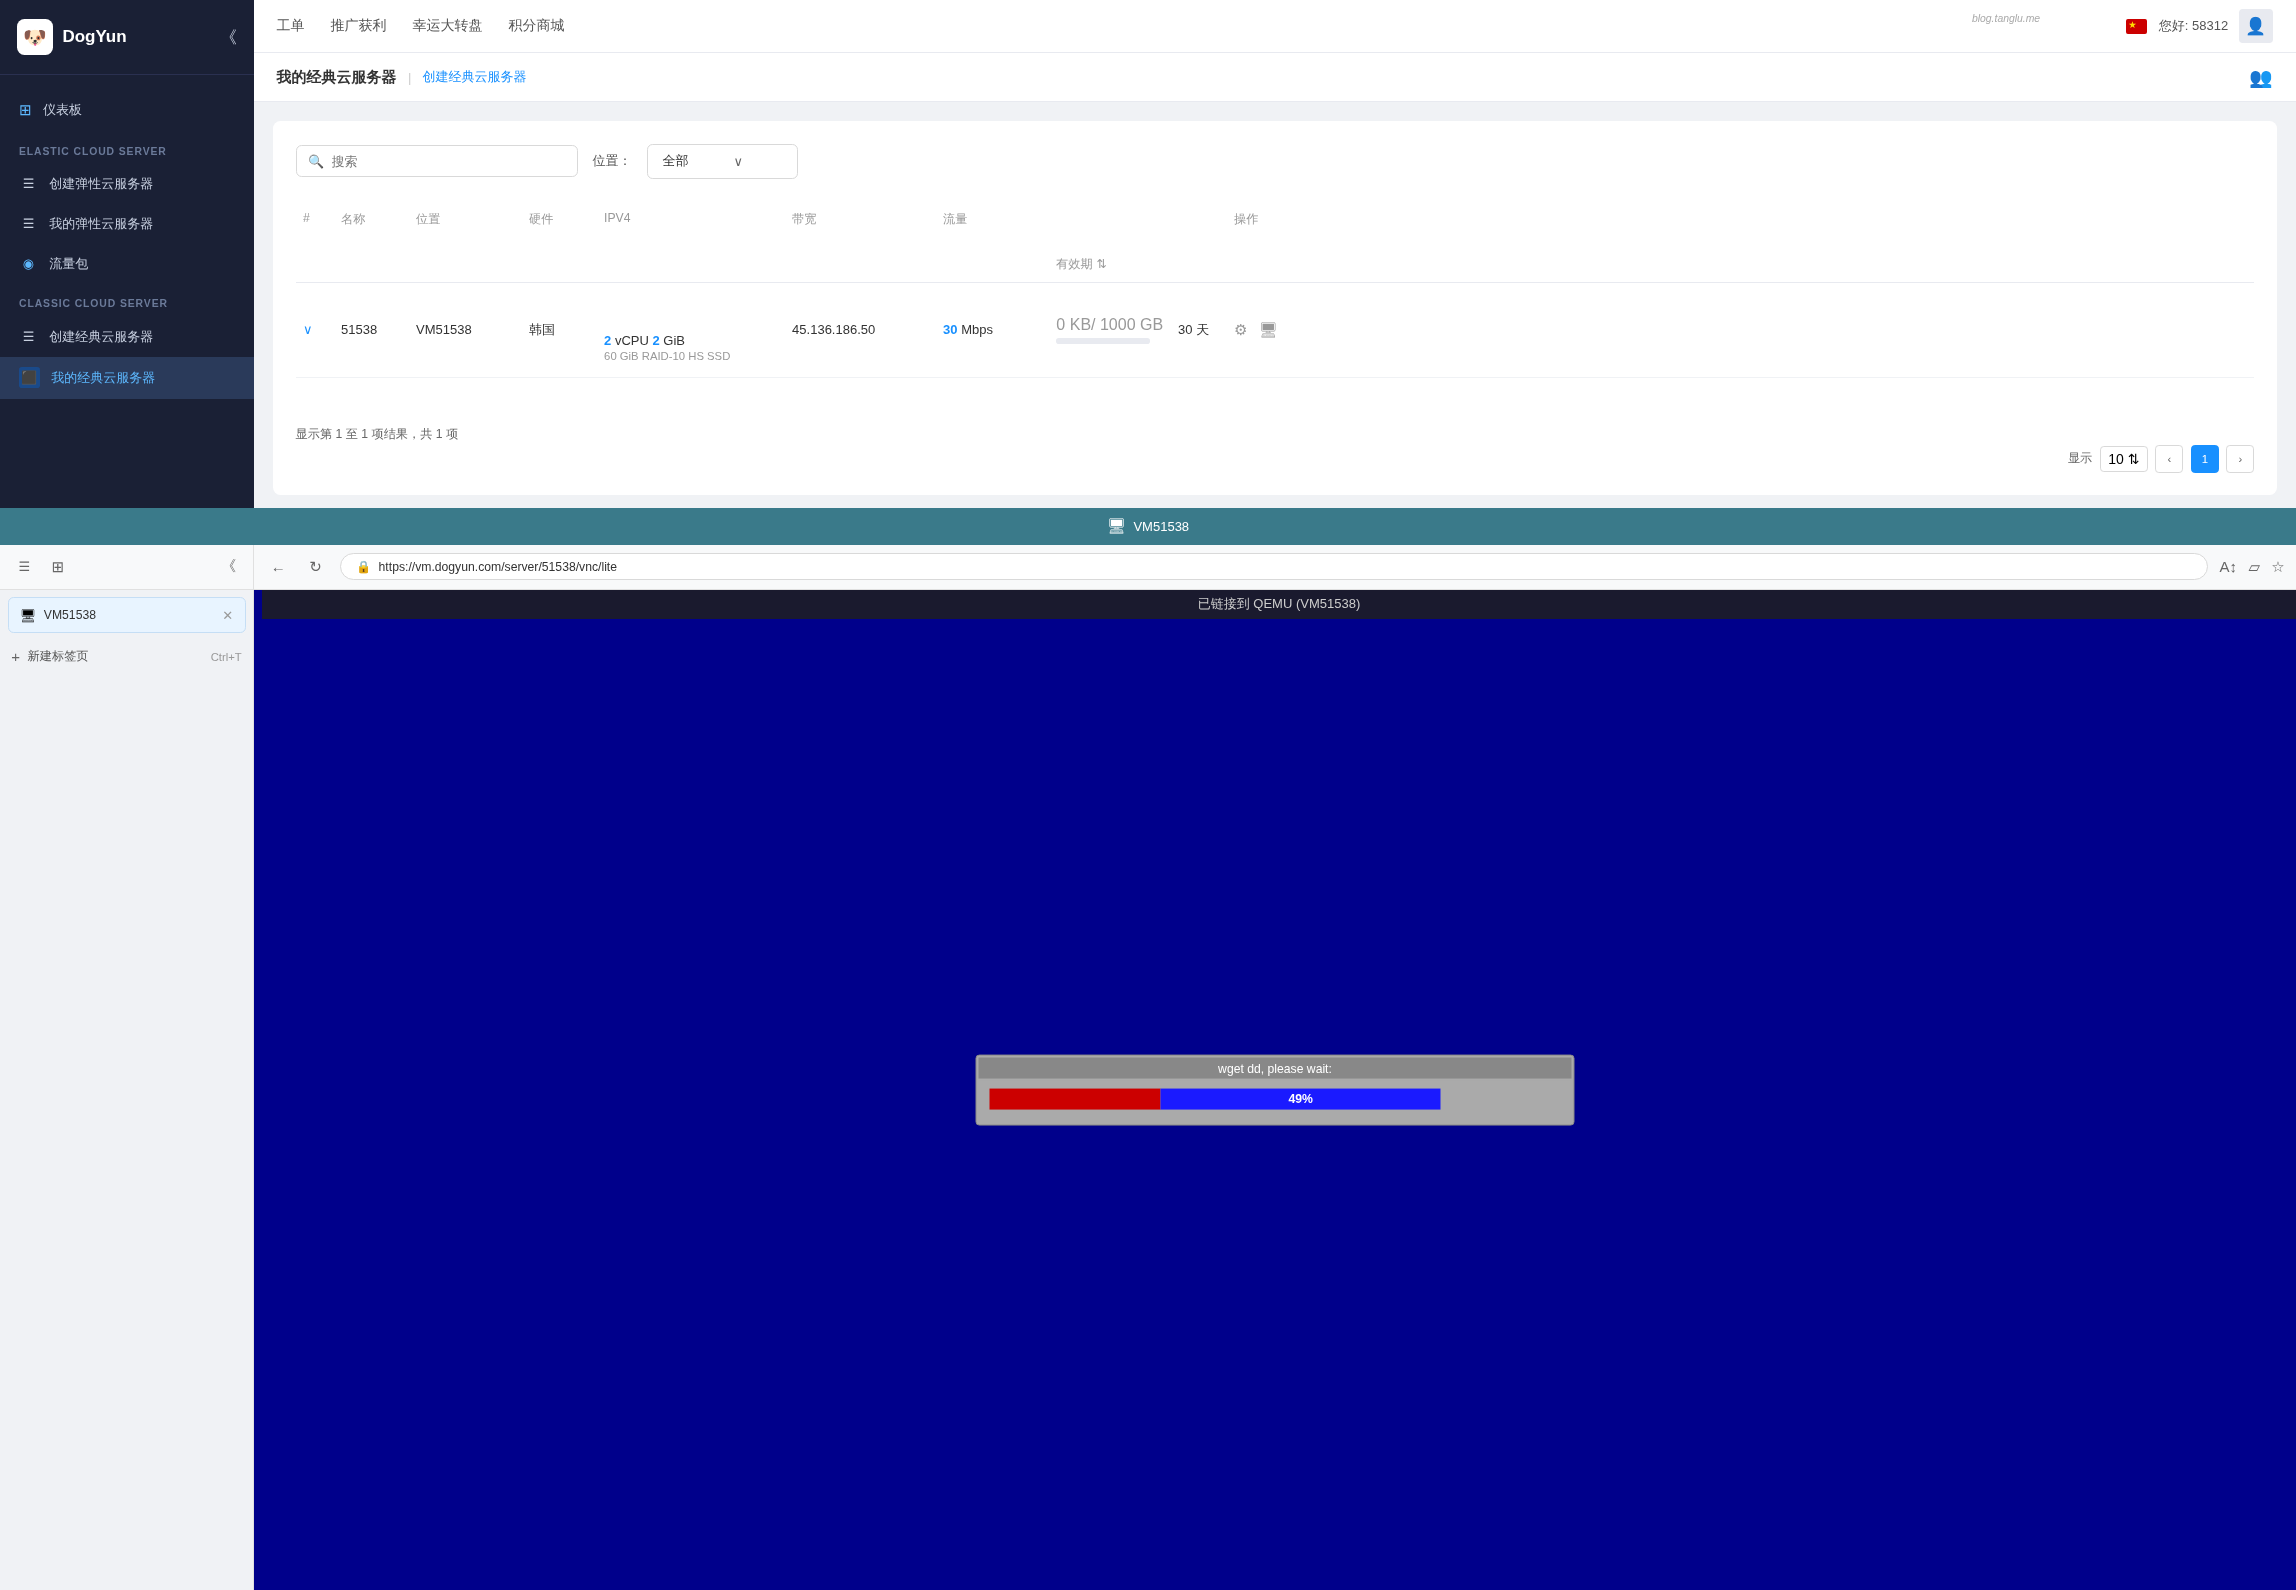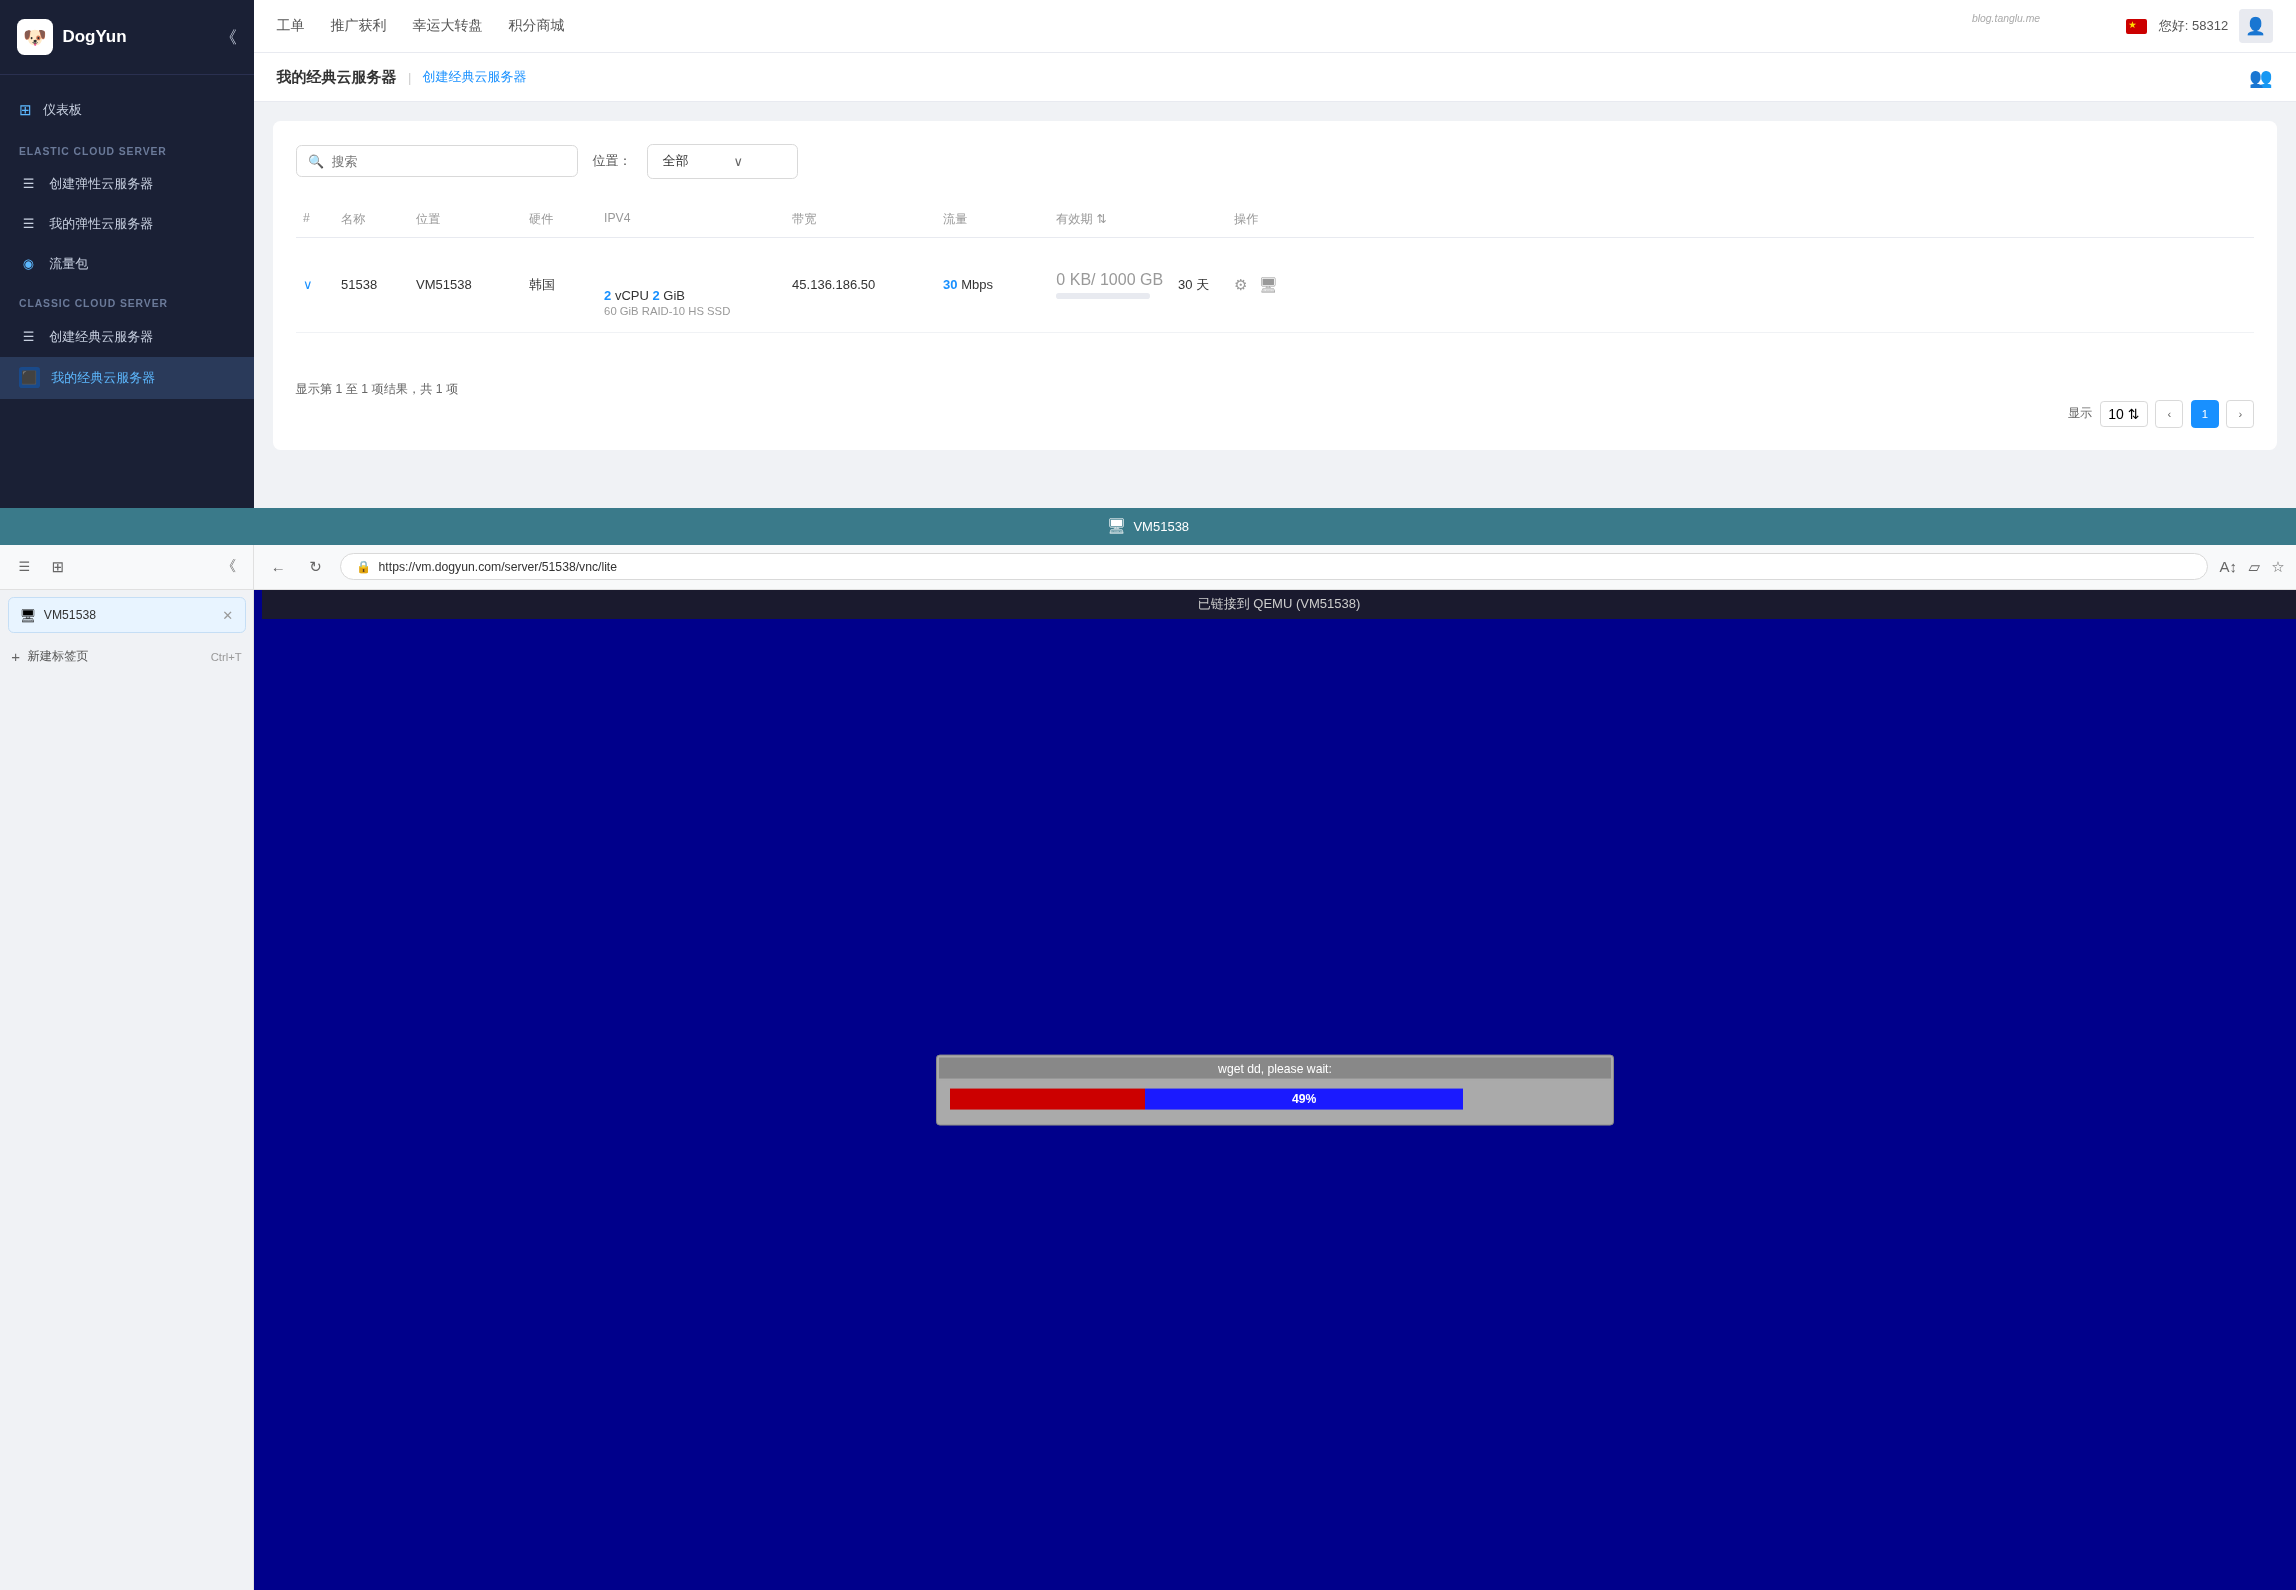--- a/index.html
+++ b/index.html
@@ -94,21 +94,21 @@
     .browser-nav-btn { width: 26px; height: 26px; display: flex; align-items: center; justify-content: center; cursor: pointer; color: #666; font-size: 15px; }
     .browser-nav-btn:disabled { color: #ccc; }
     .url-bar { flex: 1; display: flex; align-items: center; background: #fff; border: 0.9px solid #d9d9d9; border-radius: 19px; padding: 5.6px 15px; gap: 7.5px; }
     .url-lock { color: #666; font-size: 12.2px; }
     .url-text { color: #333; font-size: 12.2px; flex: 1; }
     .browser-action-btn { color: #666; font-size: 15px; cursor: pointer; }
     .collapse-btn { width: 26px; height: 26px; display: flex; align-items: center; justify-content: center; cursor: pointer; color: #666; }
     .vnc-main { flex: 1; background: #00008b; position: relative; overflow: hidden; }
 
     
-    .terminal-window { position: absolute; top: 50%; left: 50%; transform: translate(-50%, -50%); width: 678px; background: #aaaaaa; border: 1.9px solid #888; border-radius: 3.8px; padding: 1.9px; }
+    .terminal-window { position: absolute; top: 50%; left: 50%; transform: translate(-50%, -50%); width: 599px; background: #aaaaaa; border: 1.9px solid #888; border-radius: 3.8px; padding: 1.9px; }
     .terminal-title { background: #888; text-align: center; padding: 3.8px; font-size: 12.2px; color: #fff; margin-bottom: 1.9px; }
     .progress-bar-container { background: #aaaaaa; padding: 7.5px 11.3px; }
     .progress-bar-blue { background: #1a1aff; height: 100%; width: 49%; display: flex; align-items: center; justify-content: center; }
     .progress-text { color: #fff; font-size: 12.2px; font-weight: bold; }
     .terminal-text { background: #aaaaaa; padding: 3.8px 11.3px 7.5px; font-family: monospace; font-size: 12.2px; color: #cc0000; font-weight: bold; }
 
     
     .icon-dashboard::before { content: '⊞'; }
     .icon-flag-cn { background: linear-gradient(#cc0000 33%, #cc0000); display: inline-block; width: 21px; height: 15px; position: relative; border-radius: 1.9px; }
     .icon-flag-cn::before { content: '★'; color: #ffde00; font-size: 9.4px; position: absolute; top: 0.9px; left: 1.9px; }
@@ -209,21 +209,21 @@
           </div>
 
           <div class="table-header">
             <div class="th">#</div>
             <div class="th">名称</div>
             <div class="th">位置</div>
             <div class="th">硬件</div>
             <div class="th">IPV4</div>
             <div class="th">带宽</div>
             <div class="th">流量</div>
-            <div class="th" style="display:flex;align-items:center;gap:3.8px;">有效期 <span>⇅</span></div>
+            <div class="th" style="display:flex;align-items:center;gap:3.8px;margin-top:45px;">有效期 <span>⇅</span></div>
             <div class="th"></div>
             <div class="th">操作</div>
           </div>
 
           <div class="table-row">
             <div class="td">
               <span class="chevron-btn">∨</span>
             </div>
             <div class="td">51538</div>
             <div class="td">VM51538</div>

